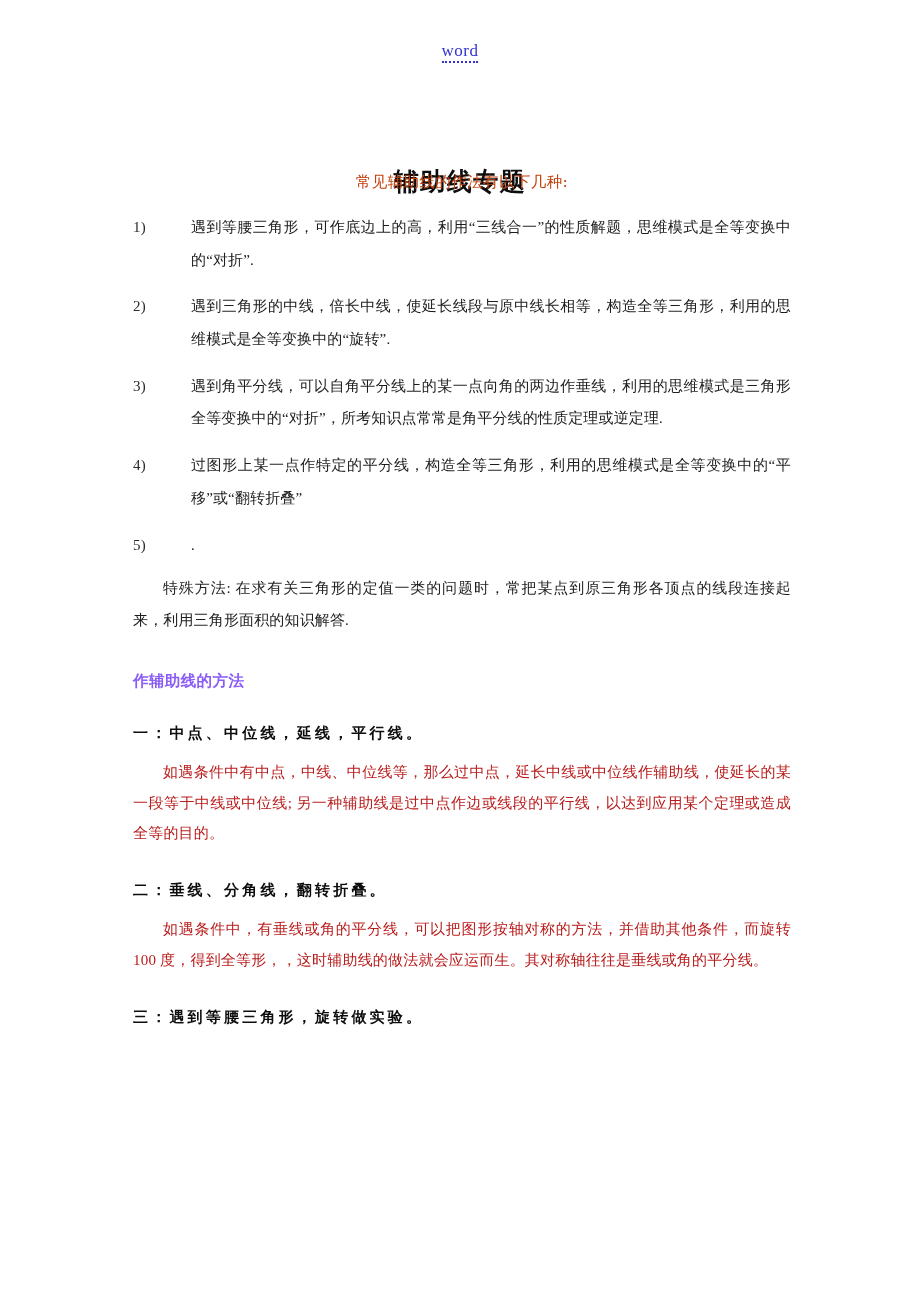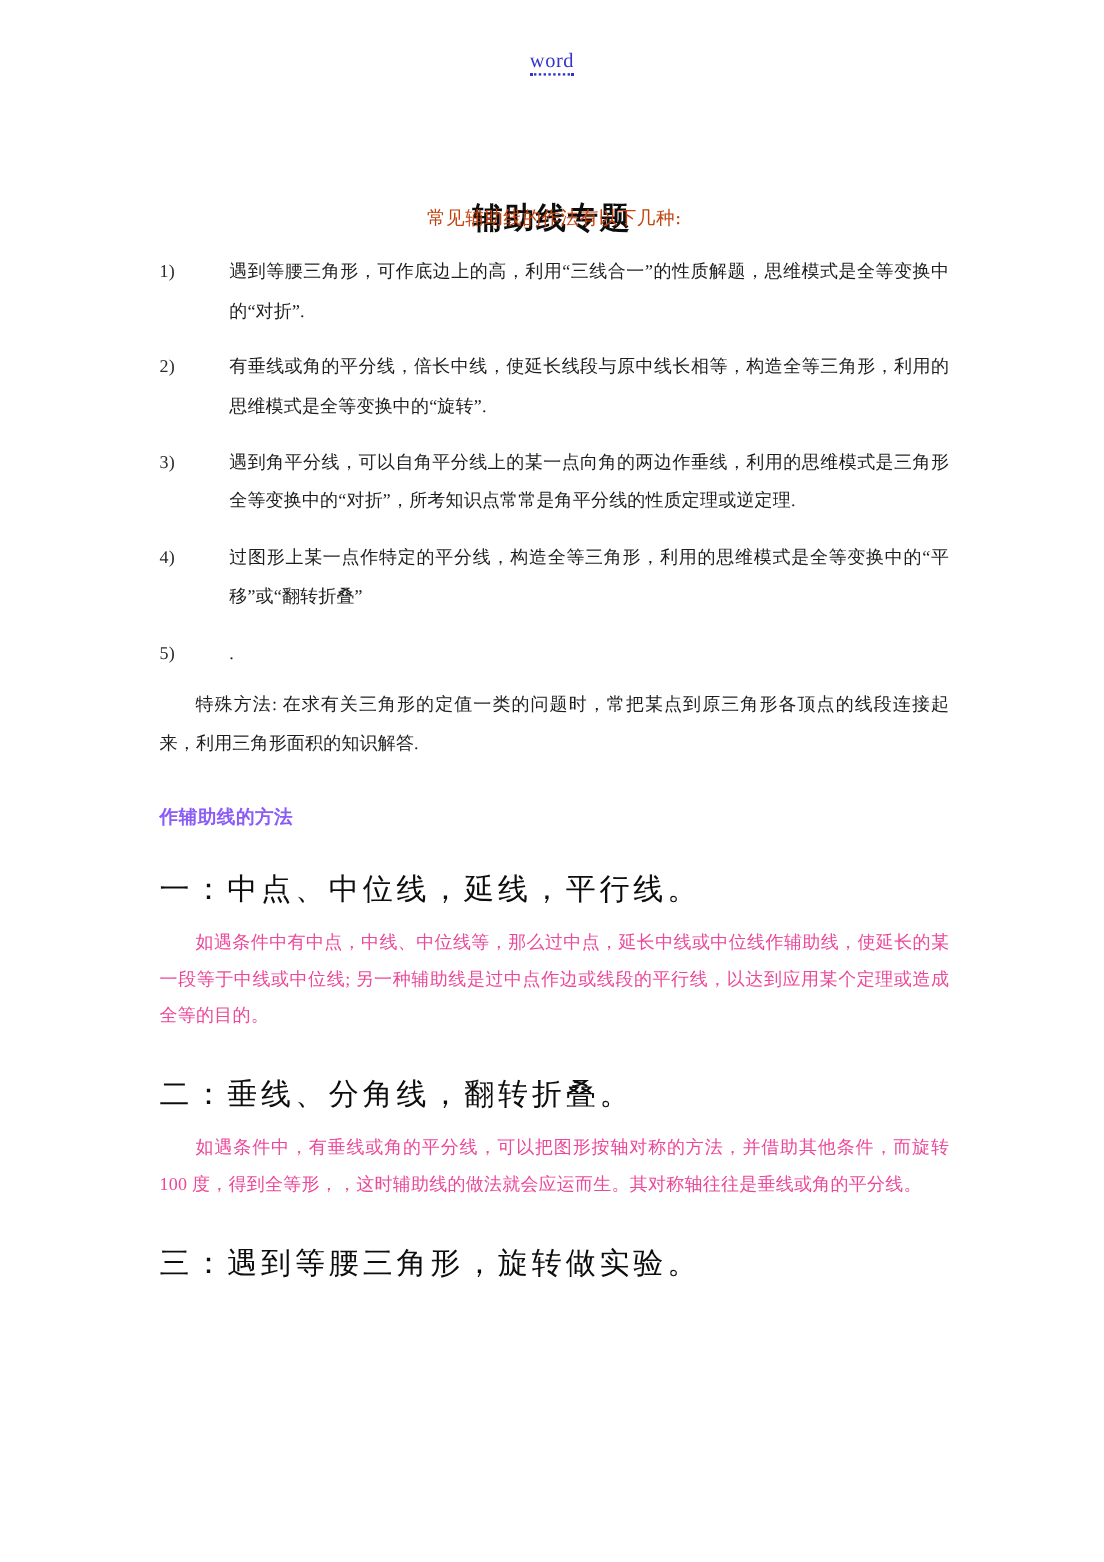--- a/index.html
+++ b/index.html
@@ -121,36 +121,36 @@
   .section-bold {
     font-size: 15.5px;
     font-weight: bold;
     letter-spacing: 0.4px;
     font-family: "DejaVu Serif", "Liberation Serif", serif;
     color: #8b5cf6;
     margin: 34px 0 0 0;
   }
 
   .sub-head {
-    font-size: 25px;
-    font-weight: normal;
+    font-size: 15px;
+    font-weight: bold;
     letter-spacing: 3.2px;
     font-family: "DejaVu Sans", "Liberation Sans", sans-serif;
     color: #0d0d0d;
     margin: 32px 0 0 0;
   }
 
   .body-para {
     font-size: 15px;
     line-height: 2.05;
     letter-spacing: 0.2px;
     text-align: justify;
     text-indent: 30px;
     margin: 14px 0 0 0;
-    color: #ec4899;
+    color: #b91c1c;
   }
   .body-para.tight {
     margin-top: 16px;
   }
 </style>
 </head>
 <body>
 
 <div class="page">
 
@@ -164,21 +164,21 @@
 
     <p class="bold-lead">常见辅助线的作法有以下几种:</p>
 
     <ol class="numlist">
       <li>
         <span class="marker">1)</span>
         <span>遇到等腰三角形，可作底边上的高，利用“三线合一”的性质解题，思维模式是全等变换中的“对折”.</span>
       </li>
       <li>
         <span class="marker">2)</span>
-        <span>有垂线或角的平分线，倍长中线，使延长线段与原中线长相等，构造全等三角形，利用的思维模式是全等变换中的“旋转”.</span>
+        <span>遇到三角形的中线，倍长中线，使延长线段与原中线长相等，构造全等三角形，利用的思维模式是全等变换中的“旋转”.</span>
       </li>
       <li>
         <span class="marker">3)</span>
         <span>遇到角平分线，可以自角平分线上的某一点向角的两边作垂线，利用的思维模式是三角形全等变换中的“对折”，所考知识点常常是角平分线的性质定理或逆定理.</span>
       </li>
       <li>
         <span class="marker">4)</span>
         <span>过图形上某一点作特定的平分线，构造全等三角形，利用的思维模式是全等变换中的“平移”或“翻转折叠”</span>
       </li>
       <li class="empty-item">

